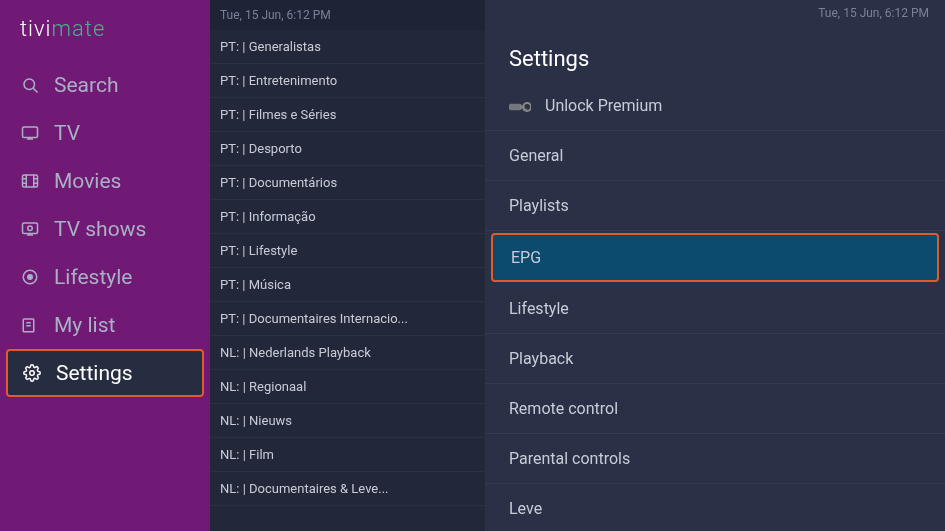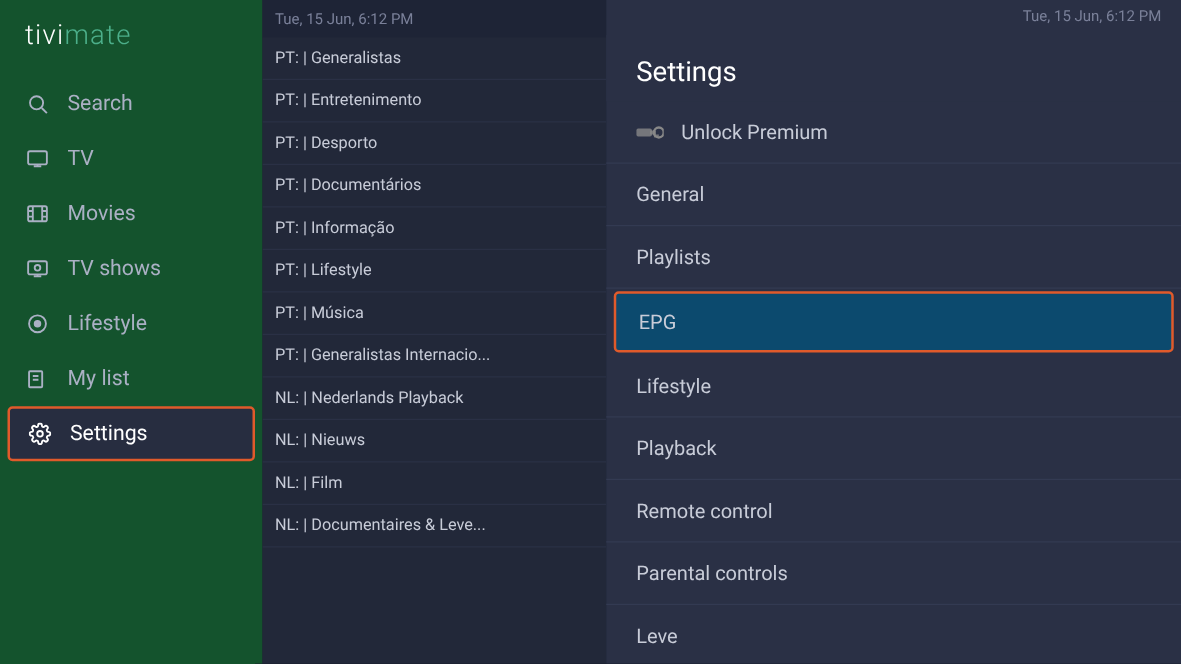--- a/index.html
+++ b/index.html
@@ -11,21 +11,21 @@
       color: #ffffff;
       overflow: hidden;
       display: flex;
       flex-direction: row;
     }
 
     
     .sidebar {
       width: 210px;
       height: 531px;
-      background: #14532d;
+      background: #701a75;
       display: flex;
       flex-direction: column;
       padding-top: 16px;
       flex-shrink: 0;
     }
 
     .logo {
       padding: 0 20px 20px 20px;
       font-size: 22px;
       font-weight: 300;
@@ -54,21 +54,21 @@
     }
     .sidebar-item .icon {
       width: 20px;
       height: 20px;
       display: flex;
       align-items: center;
       justify-content: center;
       flex-shrink: 0;
     }
     .sidebar-item .item-label {
-      font-size: 17px;
+      font-size: 21px;
     }
 
     
     .channel-list {
       width: 275px;
       height: 531px;
       background: #222839;
       display: flex;
       flex-direction: column;
       flex-shrink: 0;
@@ -241,60 +241,66 @@
   <div class="channel-list-header">
     <span>Tue, 15 Jun, 6:12 PM</span>
   </div>
   <div class="channel-item">
     <span class="channel-name">PT: | Generalistas</span>
   </div>
   <div class="channel-item">
     <span class="channel-name">PT: | Entretenimento</span>
   </div>
   <div class="channel-item">
+    <span class="channel-name">PT: | Filmes e Séries</span>
+  </div>
+  <div class="channel-item">
     <span class="channel-name">PT: | Desporto</span>
   </div>
   <div class="channel-item">
     <span class="channel-name">PT: | Documentários</span>
   </div>
   <div class="channel-item">
     <span class="channel-name">PT: | Informação</span>
   </div>
   <div class="channel-item">
     <span class="channel-name">PT: | Lifestyle</span>
   </div>
   <div class="channel-item">
     <span class="channel-name">PT: | Música</span>
   </div>
   <div class="channel-item">
-    <span class="channel-name">PT: | Generalistas Internacio...</span>
+    <span class="channel-name">PT: | Documentaires Internacio...</span>
   </div>
   <div class="channel-item">
     <span class="channel-name">NL: |  Nederlands Playback</span>
+  </div>
+  <div class="channel-item">
+    <span class="channel-name">NL: | Regionaal</span>
   </div>
   <div class="channel-item">
     <span class="channel-name">NL: | Nieuws</span>
   </div>
   <div class="channel-item">
     <span class="channel-name">NL: | Film</span>
   </div>
   <div class="channel-item">
     <span class="channel-name">NL: | Documentaires &amp; Leve...</span>
   </div>
 </div>
 
 <div class="settings-panel">
   <div class="settings-topbar">
     <span>Tue, 15 Jun, 6:12 PM</span>
   </div>
   <div class="settings-header">Settings</div>
 
   <div class="settings-list">
 
-    <div class="settings-item" style="display:flex;align-items:center;gap:14px;">
+    <div class="settings-item" style="display:flex;align-items:flex-end;gap:14px;">
       <span style="display:inline-flex;align-items:center;">
         <svg width="22" height="16" viewBox="0 0 28 16">
           <rect x="0" y="4" width="16" height="8" rx="2" fill="#888" opacity="0.8"></rect>
           <circle cx="23" cy="8" r="5" fill="none" stroke="#888" stroke-width="2.5"></circle>
           <rect x="14" y="6" width="6" height="4" fill="#888" opacity="0.8"></rect>
           <rect x="18" y="10" width="3" height="3" fill="#888" opacity="0.8"></rect>
           <rect x="21" y="10" width="2" height="2" fill="#888" opacity="0.8"></rect>
         </svg>
       </span>
       <span>Unlock Premium</span>

